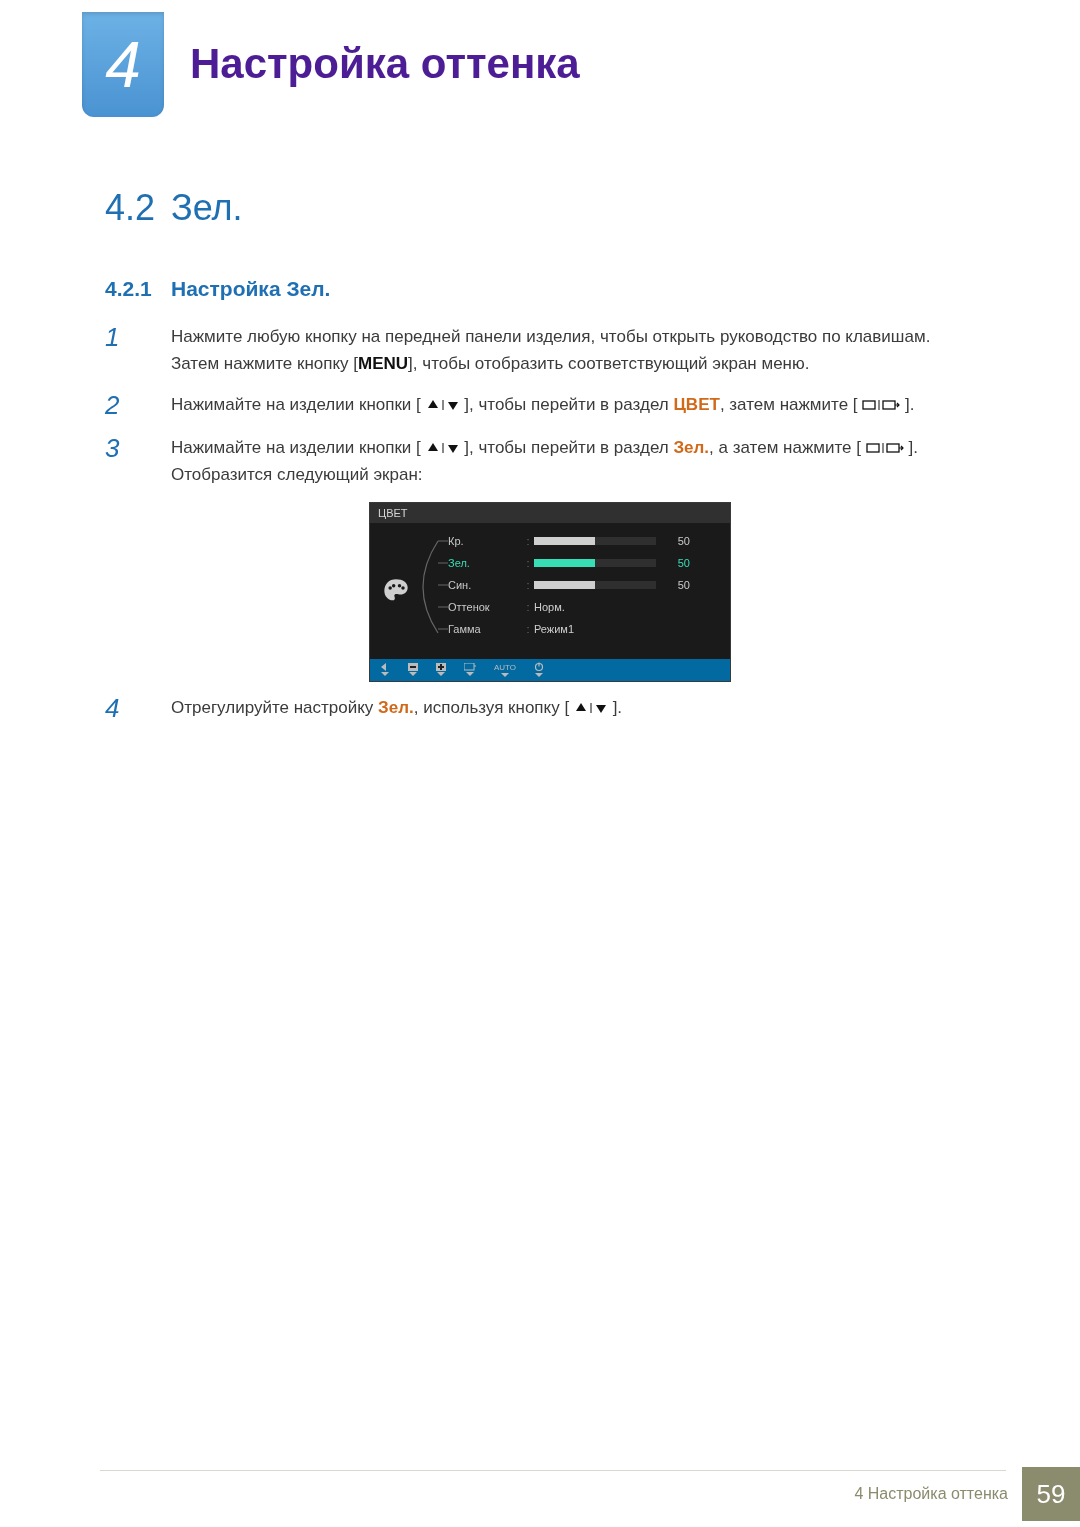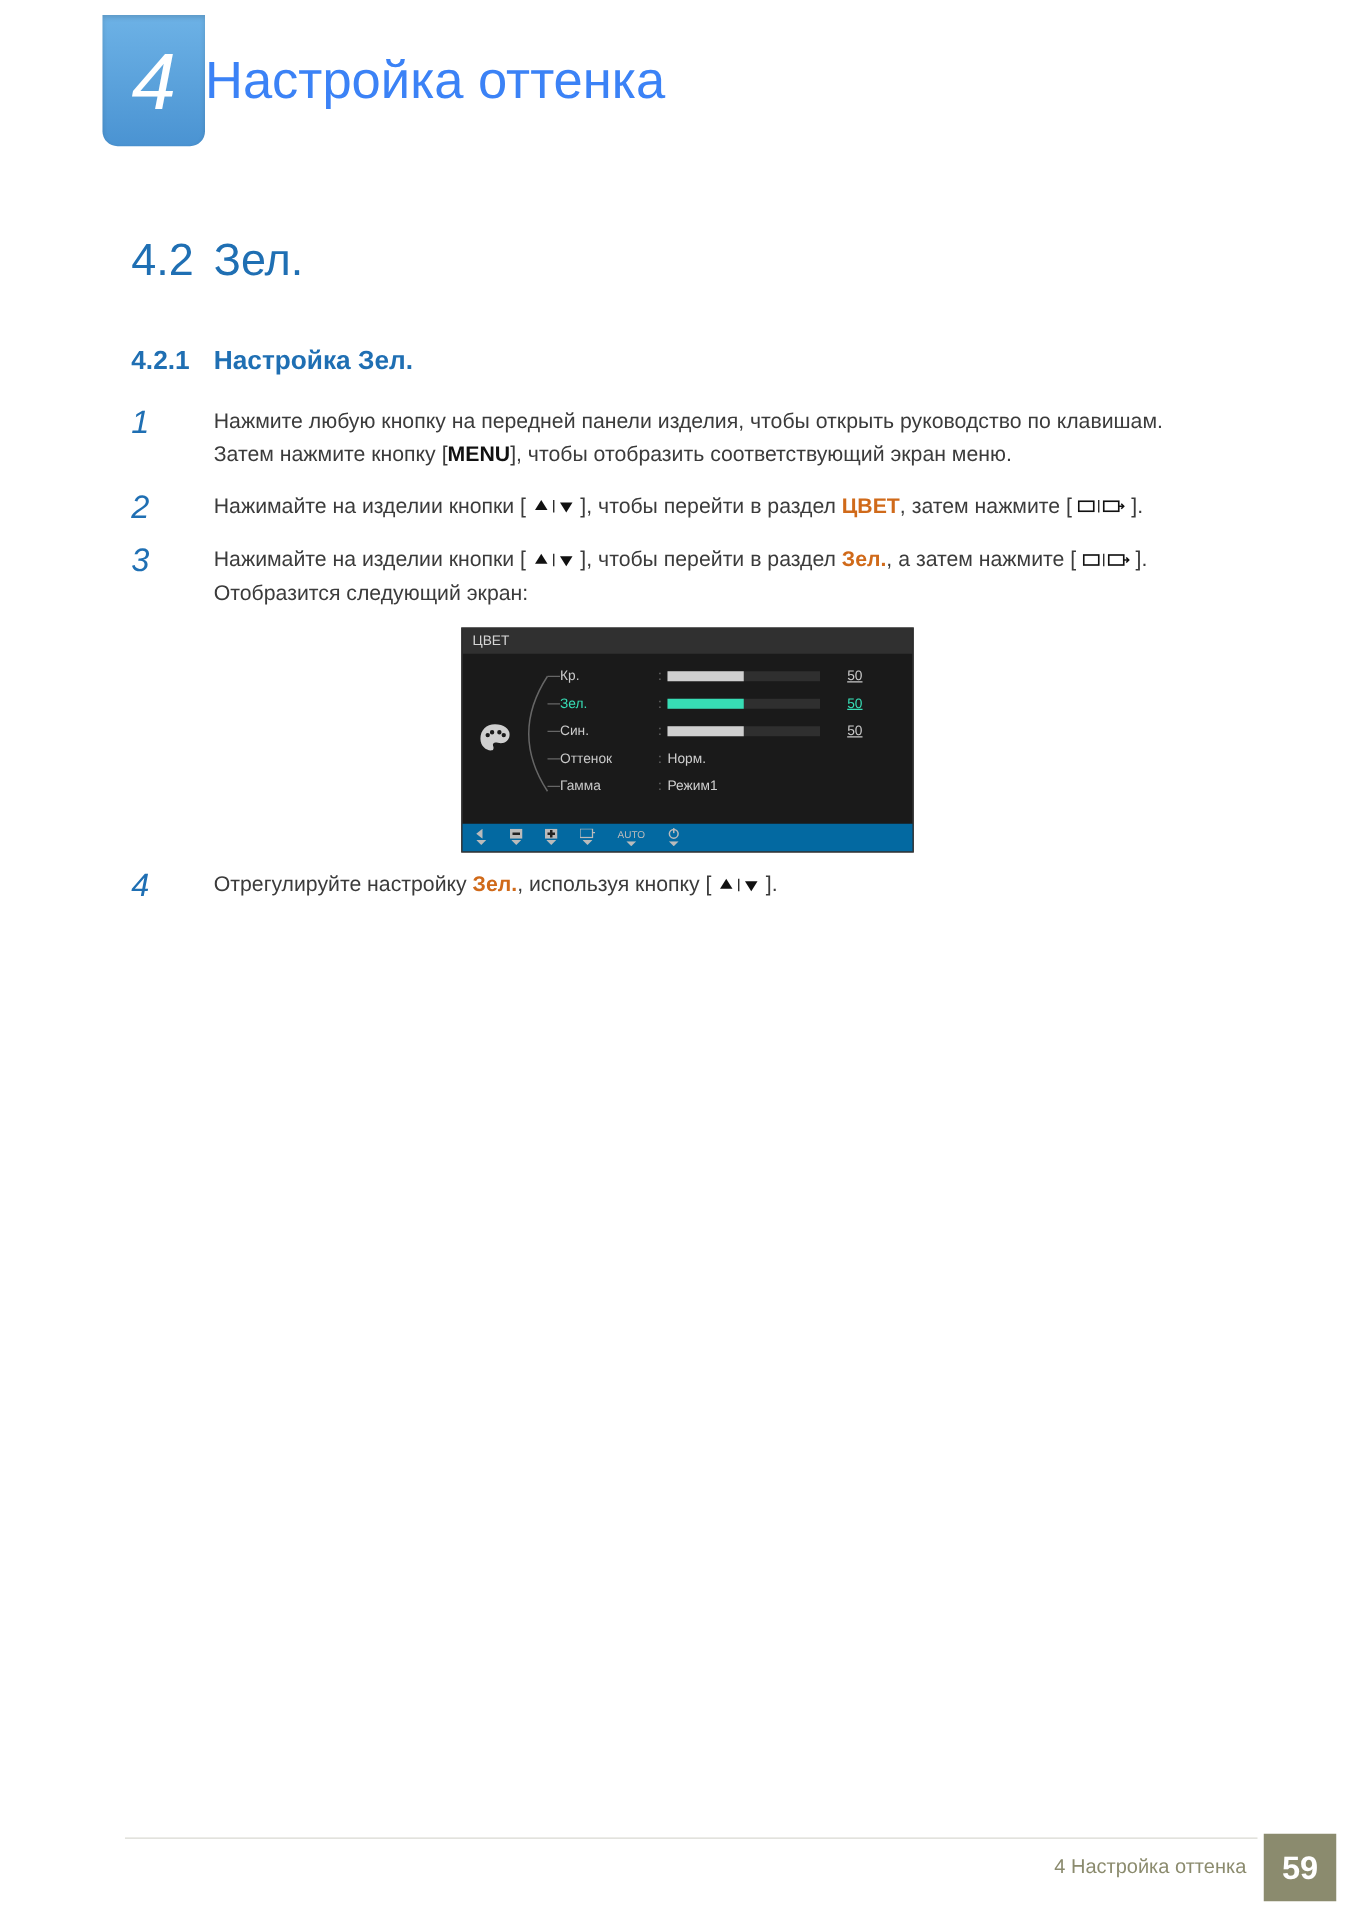--- a/index.html
+++ b/index.html
@@ -34,22 +34,23 @@
     align-items: center;
     justify-content: center;
     color: #fff;
     font-size: 64px;
     font-weight: 300;
     font-style: italic;
     box-shadow: 0 2px 4px rgba(0,0,0,.15) inset;
   }
   .chapter-title {
     font-size: 42px;
-    color: #3b82f6;
-    font-weight: 400;
+    color: #4c1d95;
+    font-weight: 700;
+    margin-left: 26px;
     margin-top: 28px;
   }
 
   .content {
     padding: 70px 130px 0 105px;
   }
 
   .h2 {
     font-size: 36px;
     color: #1f6fb3;
@@ -158,21 +159,21 @@
     height: 8px;
     background: #2f2f2f;
     position: relative;
     margin-right:6px;
   }
   .osd-bar .fill {
     position:absolute; top:0; left:0; height:100%;
     background: #cfcfcf;
   }
   .osd-row.sel .osd-bar .fill { background:#37ddb5; }
-  .osd-val { width: 28px; text-align:right; font-size:11px;text-decoration:underline; }
+  .osd-val { width: 28px; text-align:right; font-size:11px; }
   .osd-valtxt { font-size:11px; color:#cfcfcf; }
   .osd-footer {
     background:#0369a1;
     padding: 3px 10px 4px;
     display:flex;
     justify-content:flex-start;
     gap: 18px;
     align-items:center;
   }
   .osd-btn {
@@ -197,25 +198,25 @@
     font-size: 16px;
     color: #8b8b6e;
     margin-right: 14px;
   }
   .footer-pageno {
     width: 58px;
     height: 54px;
     background: #8b8b6e;
     color: #fff;
     font-size: 26px;
-    font-weight: bold;
+    font-weight: normal;
     display: flex;
     align-items: center;
     justify-content: center;
-    margin-right: 11px;
+    margin-right: 0;
   }
   .footer-rule {
     position:absolute;
     bottom: 56px;
     left: 100px; right: 74px;
     height:1px;
     background:#d9d9d2;
   }
 </style>
 </head>

